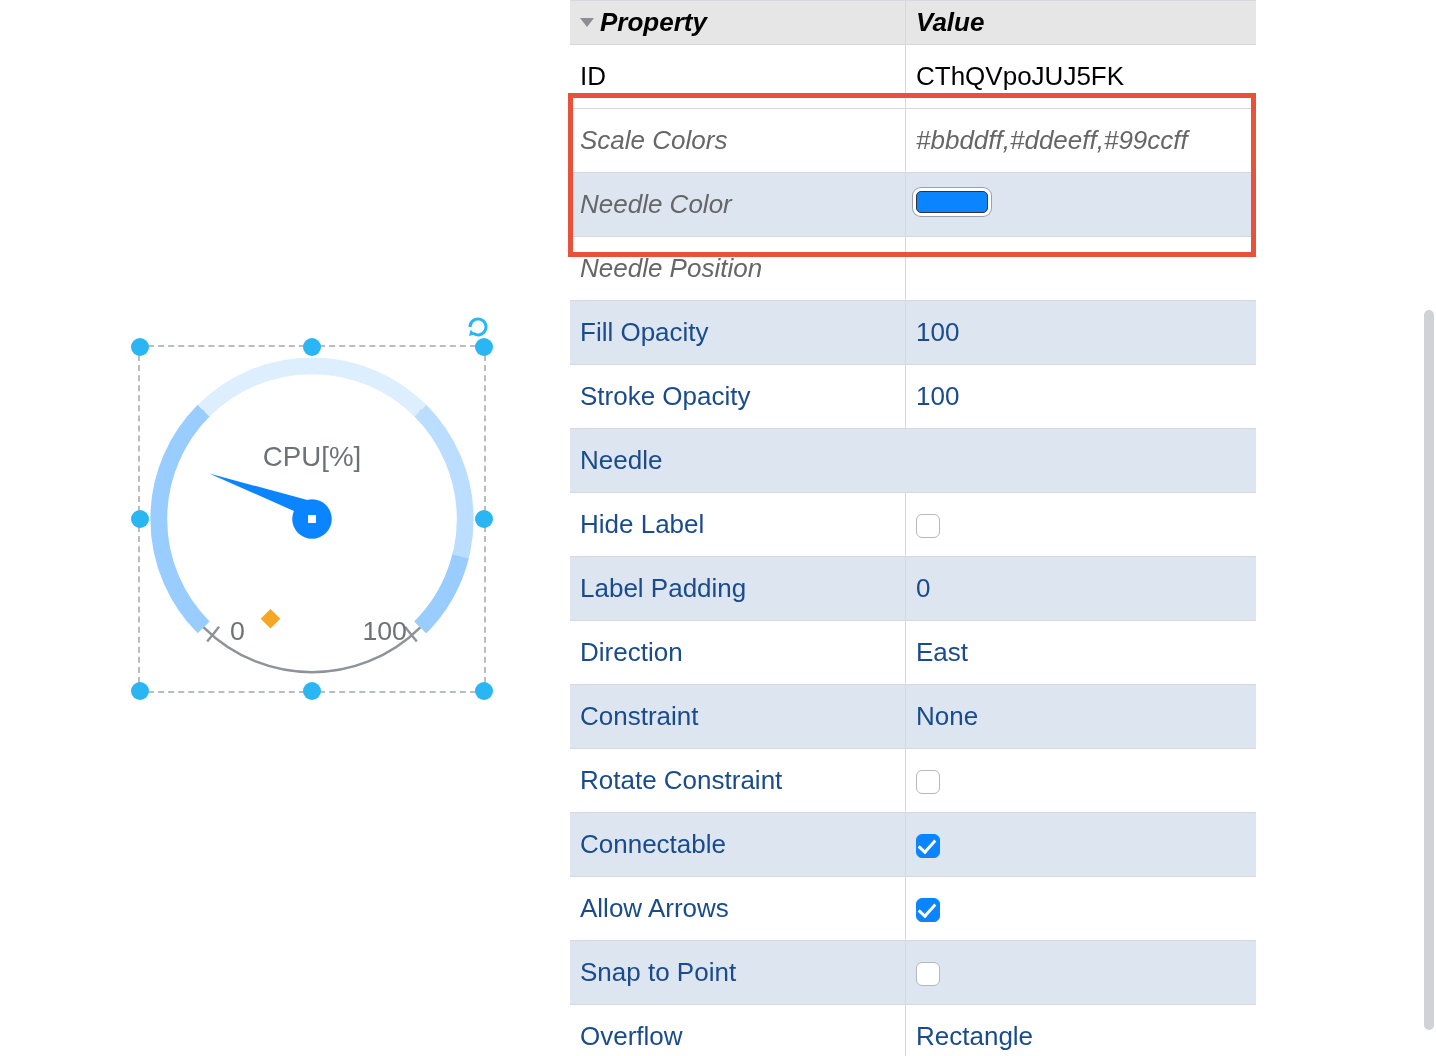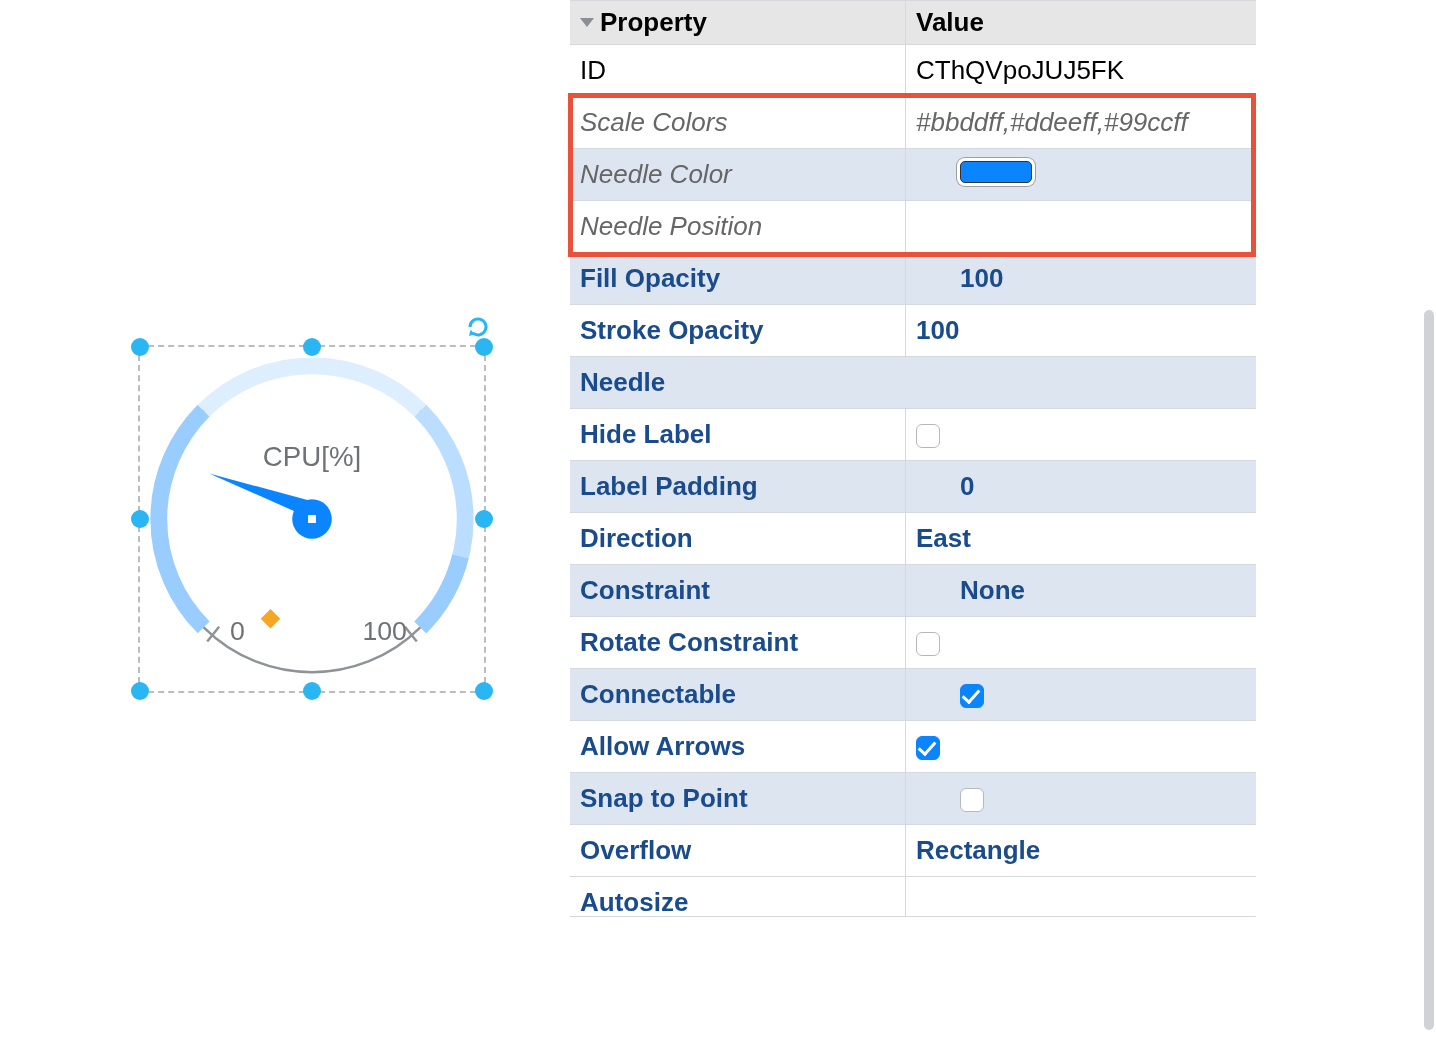--- a/index.html
+++ b/index.html
@@ -49,30 +49,30 @@
     position: absolute;
     left: 570px; top: 0;
     width: 686px;
     font-size: 26px;
     border-top: 1px solid #d5d8dc;
   }
   .header-row, .row {
     display: flex;
     border-bottom: 1px solid #d5d8dc;
   }
-  .header-row { background: #e6e6e6; font-weight: 700; }
+  .header-row { background: #e6e6e6; font-weight: 700; font-style: italic; }
   .header-row .cell { padding: 6px 10px; }
-  .row .cell { padding: 10px 10px; }
+  .row .cell { padding: 16px 10px; }
   .cell.prop { width: 336px; border-right: 1px solid #d5d8dc; }
   .cell.val  { flex: 1; }
   .header-row .cell.prop { display:flex; align-items:center; gap:6px; }
   .disclosure-tri { display:inline-block; width:0;height:0;border-left:7px solid transparent;border-right:7px solid transparent;border-top:9px solid #8a8f95; }
   
-  .blue-text { color:#1a4b8c; font-weight:700; }
-  .shaded   { background:#dce5f0;gap:44px; }
+  .blue-text { color:#1a4b8c; font-weight:400; }
+  .shaded   { background:#dce5f0; }
   .muted    { color:#666;font-style:italic; }
   
   .highlight-box {
     position:absolute;
     border:5px solid #e8513a;
     pointer-events:none;
   }
   
   .color-swatch {
     display:inline-block;

